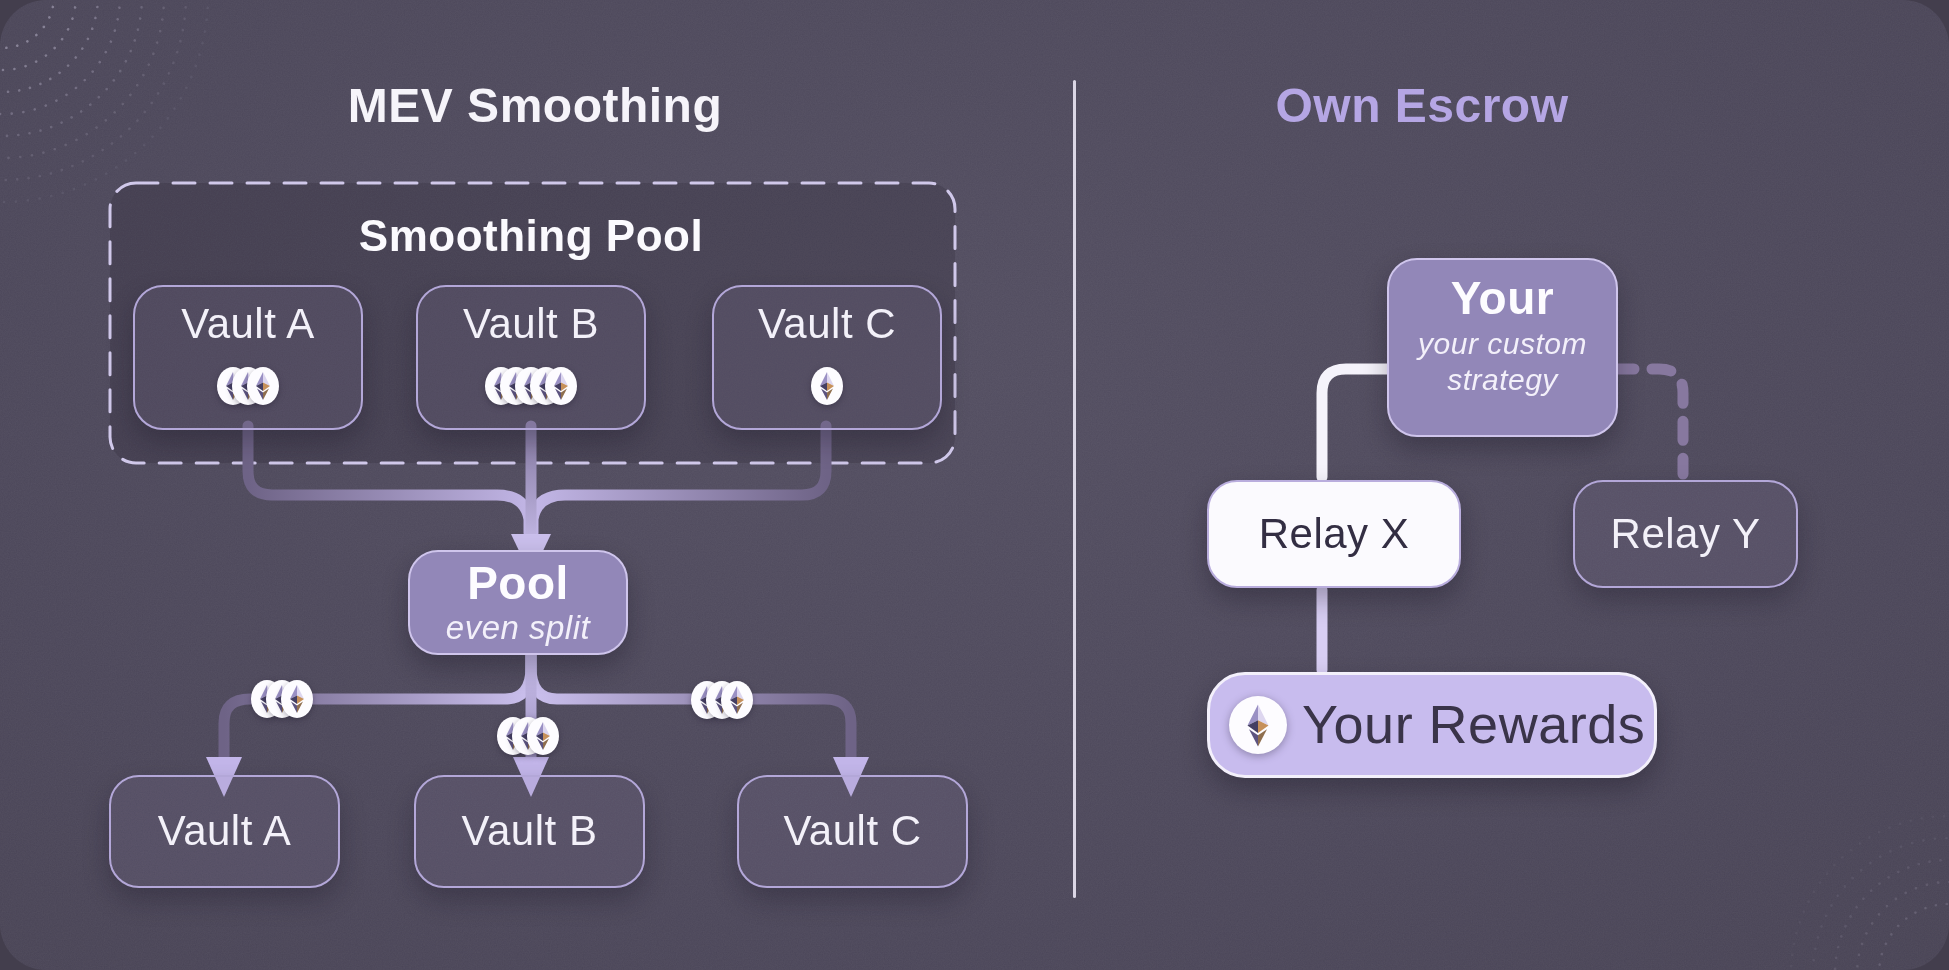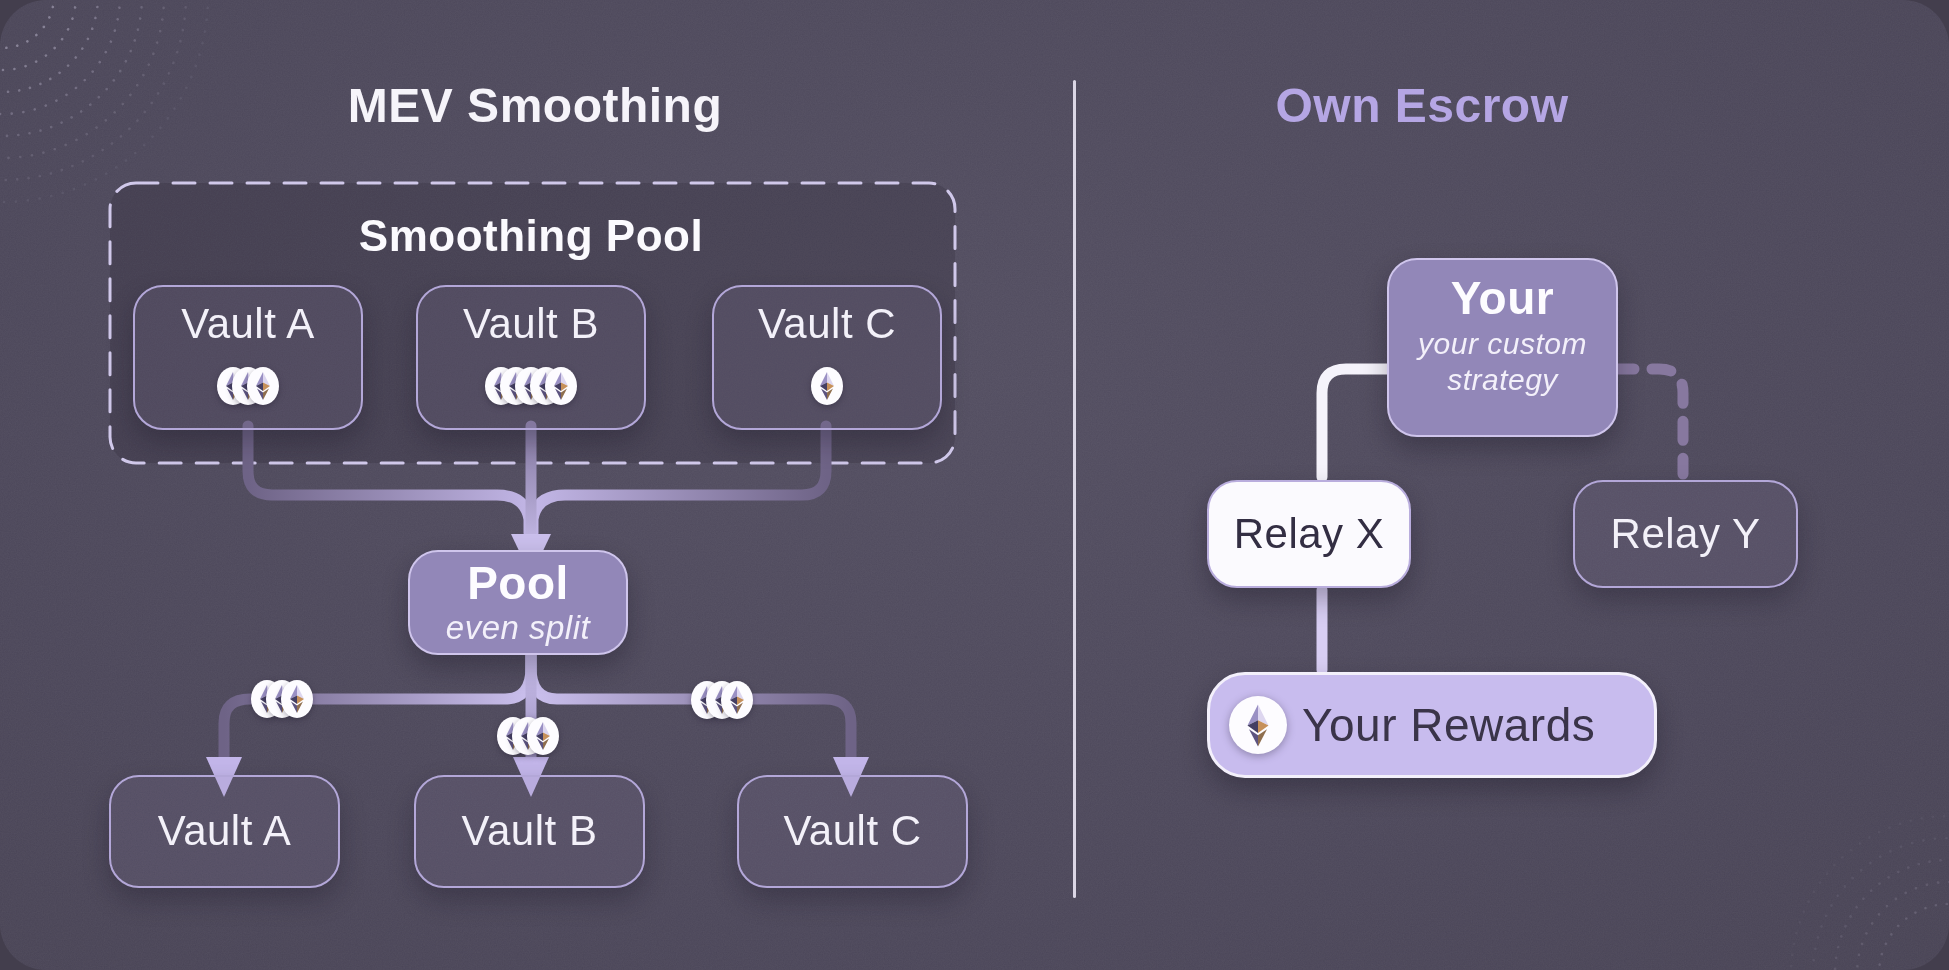--- a/index.html
+++ b/index.html
@@ -39,31 +39,31 @@
   .vault-b-bot{left:414px;top:775px;}
   .vault-c-bot{left:737px;top:775px;}
 
   .divider{position:absolute;left:1073px;top:80px;width:3px;height:818px;
            background:#eae6f4;opacity:0.9;border-radius:2px;}
 
   .vault-own{left:1387px;top:258px;width:231px;height:179px;justify-content:flex-start;
              padding-top:14px;gap:4px;}
   .vault-own .sub{font-size:30px;line-height:36px;width:190px;text-align:center;}
 
-  .relay{width:204px;height:108px;}
+  .relay{width:254px;height:108px;}
   .relay-x{left:1207px;top:480px;background:#fbfafe;border:2.5px solid #b9addd;
            box-shadow:0 12px 26px rgba(18,14,28,0.30);}
   .relay-x .label-lg{color:#332e43;}
   .relay-y{left:1573px;top:480px;width:225px;}
 
   .rewards{left:1207px;top:672px;width:450px;height:106px;flex-direction:row;
            justify-content:flex-start;padding-left:18px;gap:14px;border-radius:38px;
            background:#c8bcee;border:3px solid #f3f0fb;
            box-shadow:0 12px 26px rgba(18,14,28,0.30);}
-  .rewards .label-lg{color:#3a3449;font-weight:500;font-size:46px;}
+  .rewards .label-lg{color:#3a3449;font-weight:500;font-size:54px;}
 
   .coins{position:absolute;display:flex;transform:translate(-50%,-50%);}
   .coins-top-a{left:248px;top:386px;}
   .coins-top-b{left:531px;top:386px;}
   .coins-top-c{left:827px;top:386px;}
   .coins-branch-l{left:282px;top:699px;}
   .coins-branch-c{left:528px;top:736px;}
   .coins-branch-r{left:722px;top:700px;}
   .coin{width:34px;height:40px;filter:drop-shadow(0 2px 3px rgba(28,22,44,0.35));}
   .coin + .coin{margin-left:-19px;}

